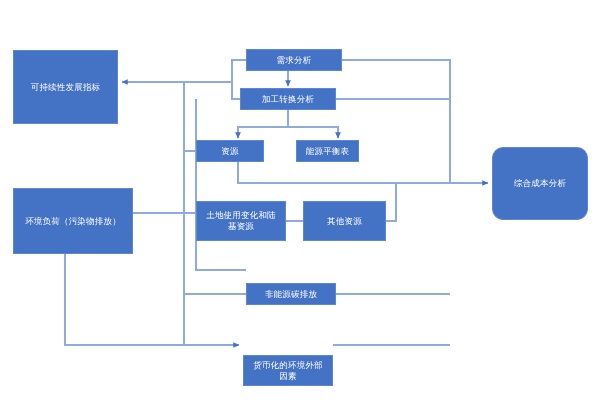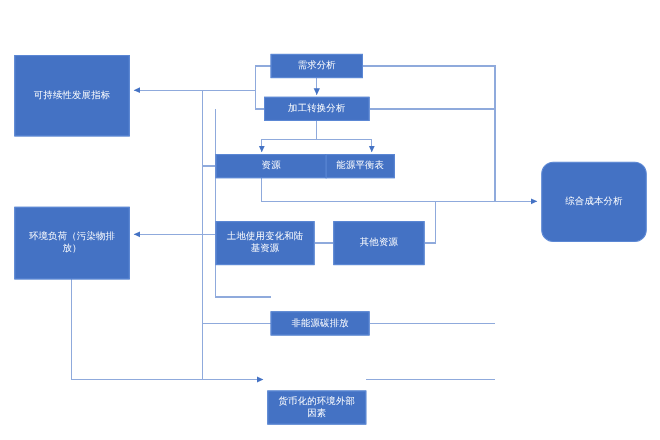--- a/index.html
+++ b/index.html
@@ -104,33 +104,33 @@
 
       <path d="M333,345 L450,345"></path>
 
     </g>
   </svg>
 
   <div class="node" style="left:13px; top:50px; width:105px; height:74px;align-items:center;">
     <span class="node-label">可持续性发展指标</span>
   </div>
 
-  <div class="node" style="left:13px; top:188px; width:105px; height:66px;">
+  <div class="node" style="left:13px; top:188px; width:120px; height:66px;">
     <span class="node-label">环境负荷（污染物排放）</span>
   </div>
 
-  <div class="node" style="left:246px; top:49px; width:84px; height:22px;">
+  <div class="node" style="left:246px; top:49px; width:96px; height:22px;">
     <span class="node-label">需求分析</span>
   </div>
 
   <div class="node" style="left:240px; top:88px; width:96px; height:22px;">
     <span class="node-label">加工转换分析</span>
   </div>
 
-  <div class="node" style="left:196px; top:140px; width:101px; height:22px;">
+  <div class="node" style="left:196px; top:140px; width:68px; height:22px;">
     <span class="node-label">资源</span>
   </div>
 
   <div class="node" style="left:296px; top:140px; width:63px; height:22px;">
     <span class="node-label">能源平衡表</span>
   </div>
 
   <div class="node" style="left:196px; top:201px; width:90px; height:40px;">
     <span class="node-label">土地使用变化和陆
 基资源</span>

